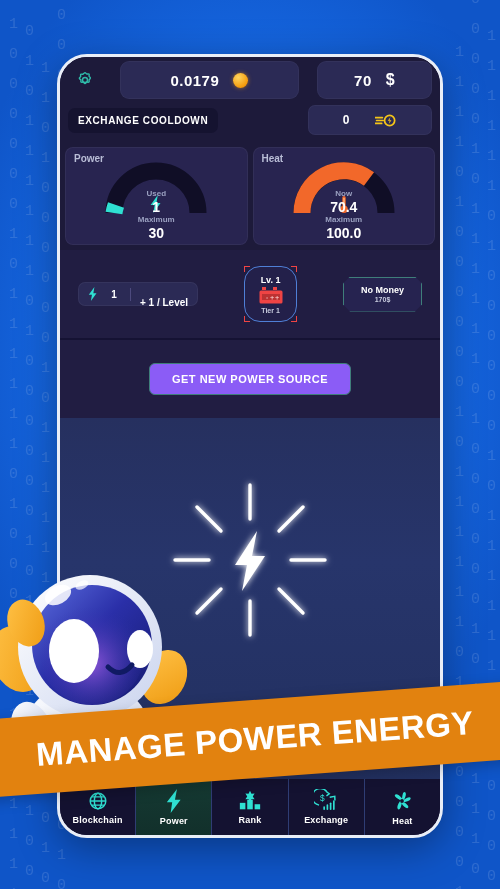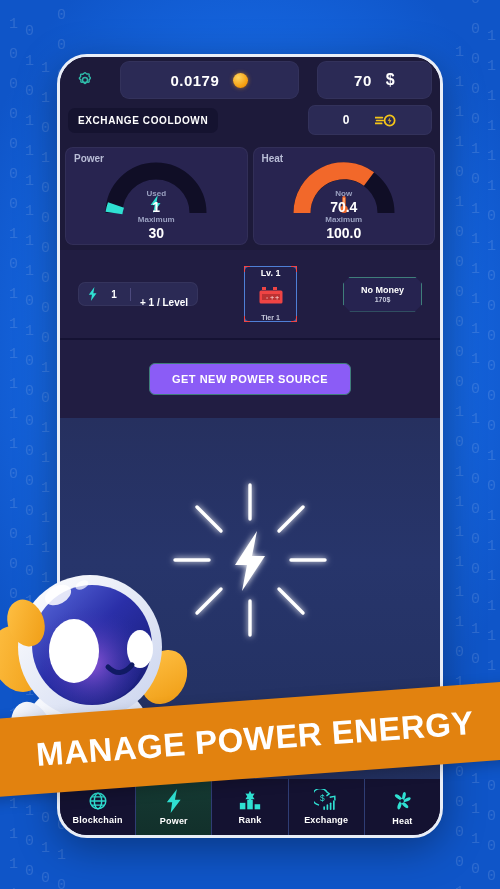--- a/index.html
+++ b/index.html
@@ -147,25 +147,25 @@
     padding:0 10px; gap:9px;
     box-shadow:inset 0 0 0 1px rgba(255,255,255,0.05);
   }
   .stat-chip .num { color:#fff; font-size:10px; font-weight:bold; min-width:14px; text-align:center;}
   .stat-chip .sep { width:1px; height:13px; background:#4d4a7e; }
   .stat-chip .per { color:#fff; font-size:10px; font-weight:bold;margin-top:16px; }
 
   .battery-card {
     width:53px; height:56px;
     border:1px solid #4f7fd6;
-    border-radius:4px;
+    border-radius:16px;
     background:#23204a;
     position:relative;
     display:flex; flex-direction:column; align-items:center; justify-content:center;
-    gap:8px;
+    gap:1px;
   }
   .battery-card .lv { font-size:9px; color:#ffffff; font-weight:bold; }
   .battery-card .tier { font-size:7px; color:#c7cadd; font-weight:bold; }
   .corner {
     position:absolute; width:6px; height:6px; border:1.5px solid #ef4444;
   }
   .corner.tl { left:-1px; top:-1px; border-right:none; border-bottom:none; }
   .corner.tr { right:-1px; top:-1px; border-left:none; border-bottom:none; }
   .corner.bl { left:-1px; bottom:-1px; border-right:none; border-top:none; }
   .corner.br { right:-1px; bottom:-1px; border-left:none; border-top:none; }

